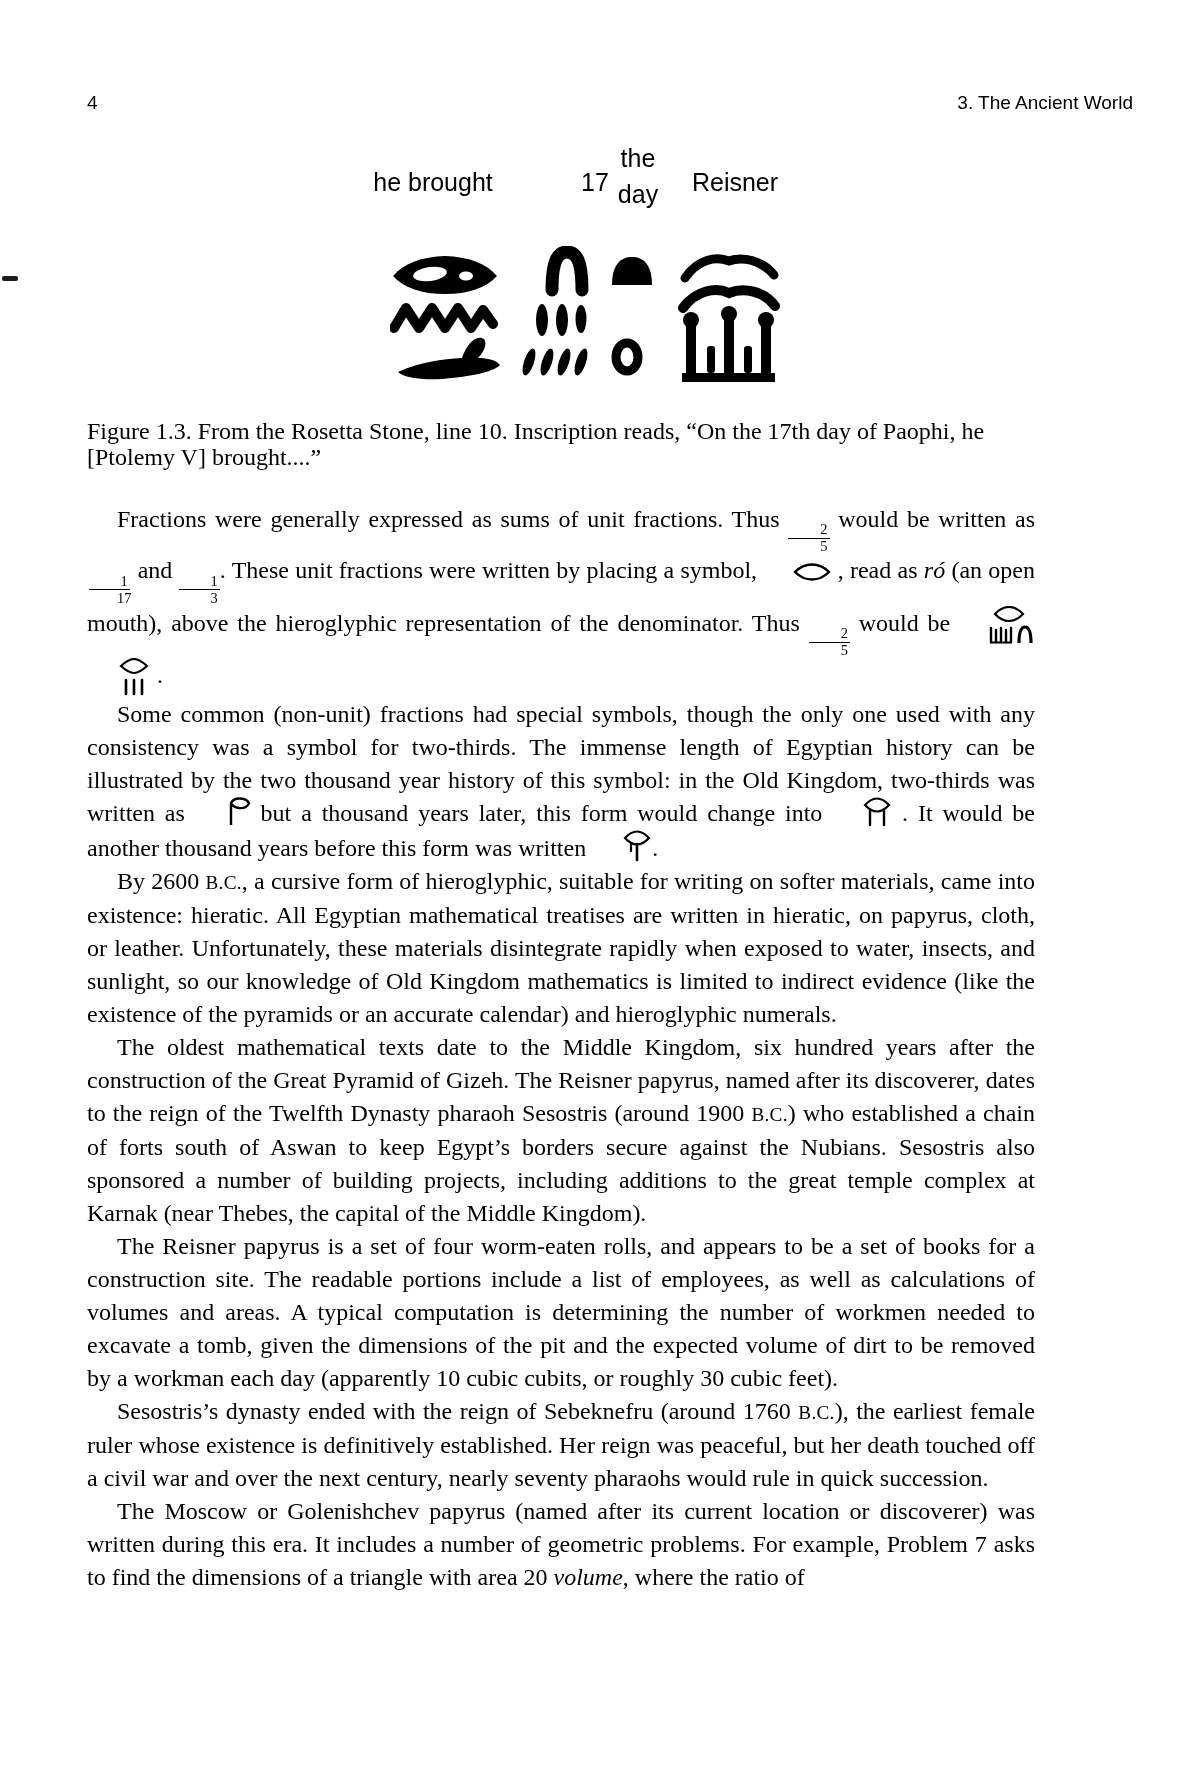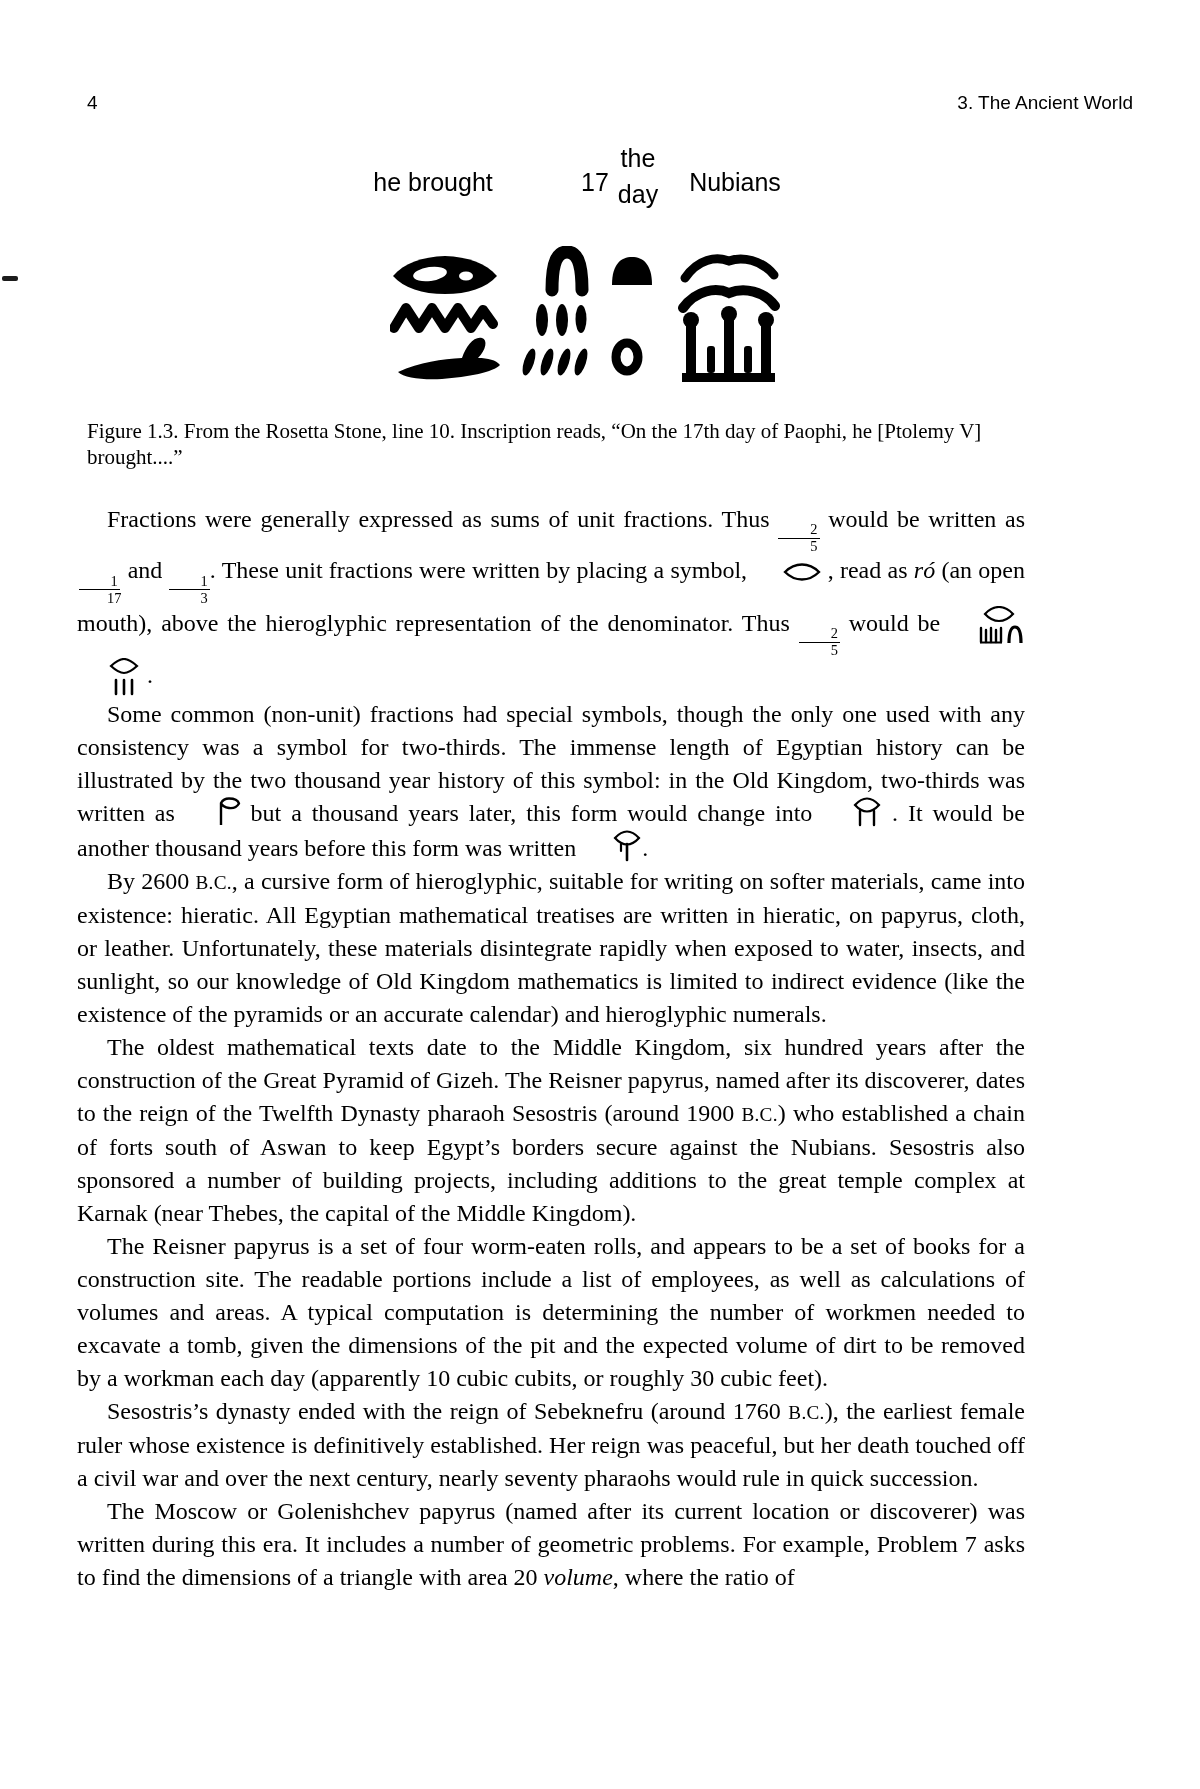--- a/index.html
+++ b/index.html
@@ -15,24 +15,24 @@
   }
   .fig-label {
     position:absolute; transform:translateX(-50%);
     font-family:"Liberation Sans", sans-serif; font-size:25px; color:#000;
     white-space:nowrap; text-align:center;
   }
   .fig-label.stacked { line-height:36px; }
   .figure-svg { position:absolute; left:390px; top:246px; }
   .caption {
     position:absolute; left:87px; top:418px; width:950px;
-    font-size:21px; line-height:26px; margin:0;
+    font-size:24px; line-height:26px; margin:0;
   }
   .bodytext {
-    position:absolute; left:77px; top:503px; width:948px;
+    position:absolute; left:87px; top:503px; width:948px;
     font-size:24px; line-height:33px; text-align:justify;
   }
   .bodytext p { margin:0; text-indent:30px; }
   .sc { font-size:0.8em; letter-spacing:0.3px; }
   .frac {
     display:inline-flex; flex-direction:column; align-items:center;
     vertical-align:-0.5em; line-height:1.05; font-size:0.6em;
   }
   .frac .num { border-bottom:1.6px solid #000; padding:0 2px 0.5px; }
   .frac .den { padding-top:0.5px; }
@@ -54,21 +54,21 @@
   </div>
 
   <div class="artifact"></div>
 
   <div class="fig-label" style="left:433px; top:168px;">he brought</div>
   <div class="fig-label" style="left:563px; top:168px;margin-left:32px;">17</div>
   <div class="fig-label stacked" style="left:638px; top:140px;">
     <span>the</span><br>
     <span>day</span>
   </div>
-  <div class="fig-label" style="left:735px; top:168px;">Nubians</div>
+  <div class="fig-label" style="left:735px; top:168px;">Reisner</div>
 
   <svg class="figure-svg" width="390" height="140" viewBox="0 0 390 140" fill="#000">
 
     <g>
       <path d="M3,30 C14,17 32,11 55,10 C78,11 96,17 107,30 C96,42 78,48 55,48 C32,48 14,42 3,30 Z"></path>
       <ellipse cx="40" cy="28" rx="17" ry="7" fill="#fff" transform="rotate(-8 40 28)"></ellipse>
       <ellipse cx="76" cy="30" rx="7" ry="4.5" fill="#fff"></ellipse>
     </g>
     <g>
       <path d="M4,82 L16,62 L29,82 L42,62 L55,82 L68,62 L81,82 L93,64 L103,78" fill="none" stroke="#000" stroke-width="10" stroke-linecap="round" stroke-linejoin="round"></path>

